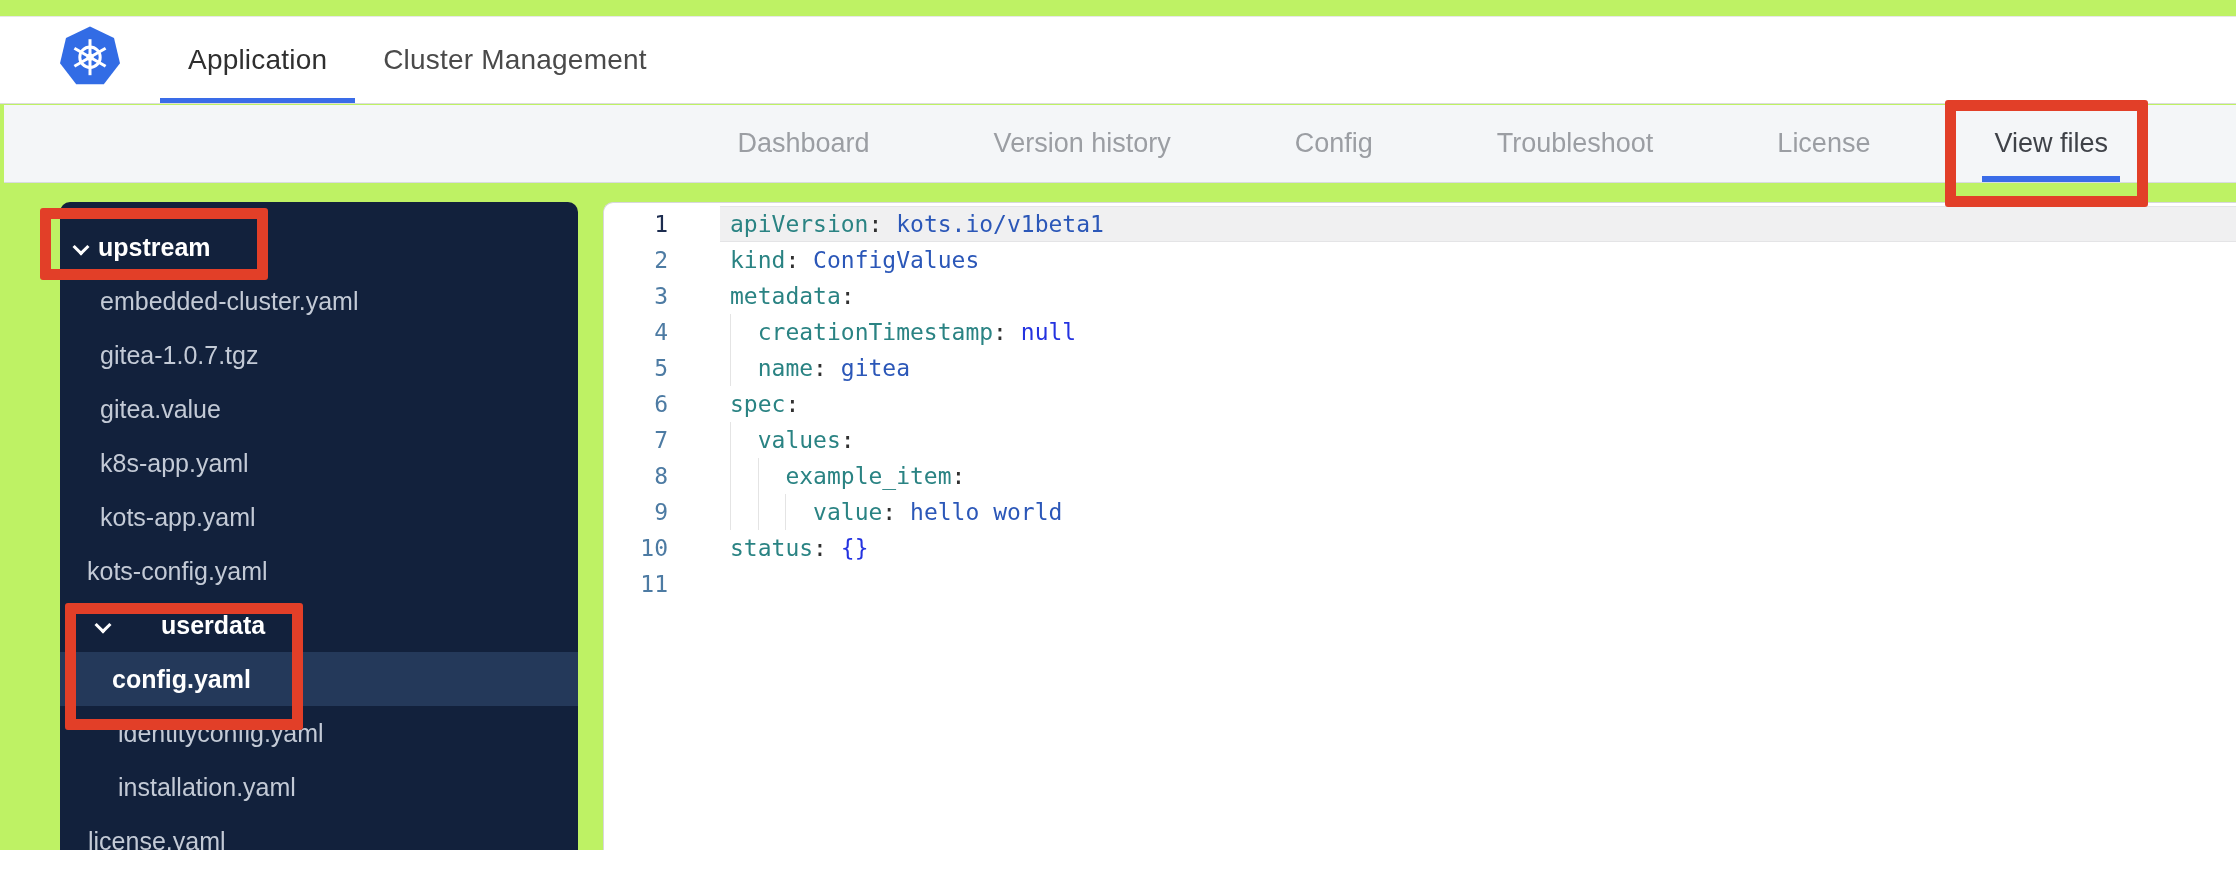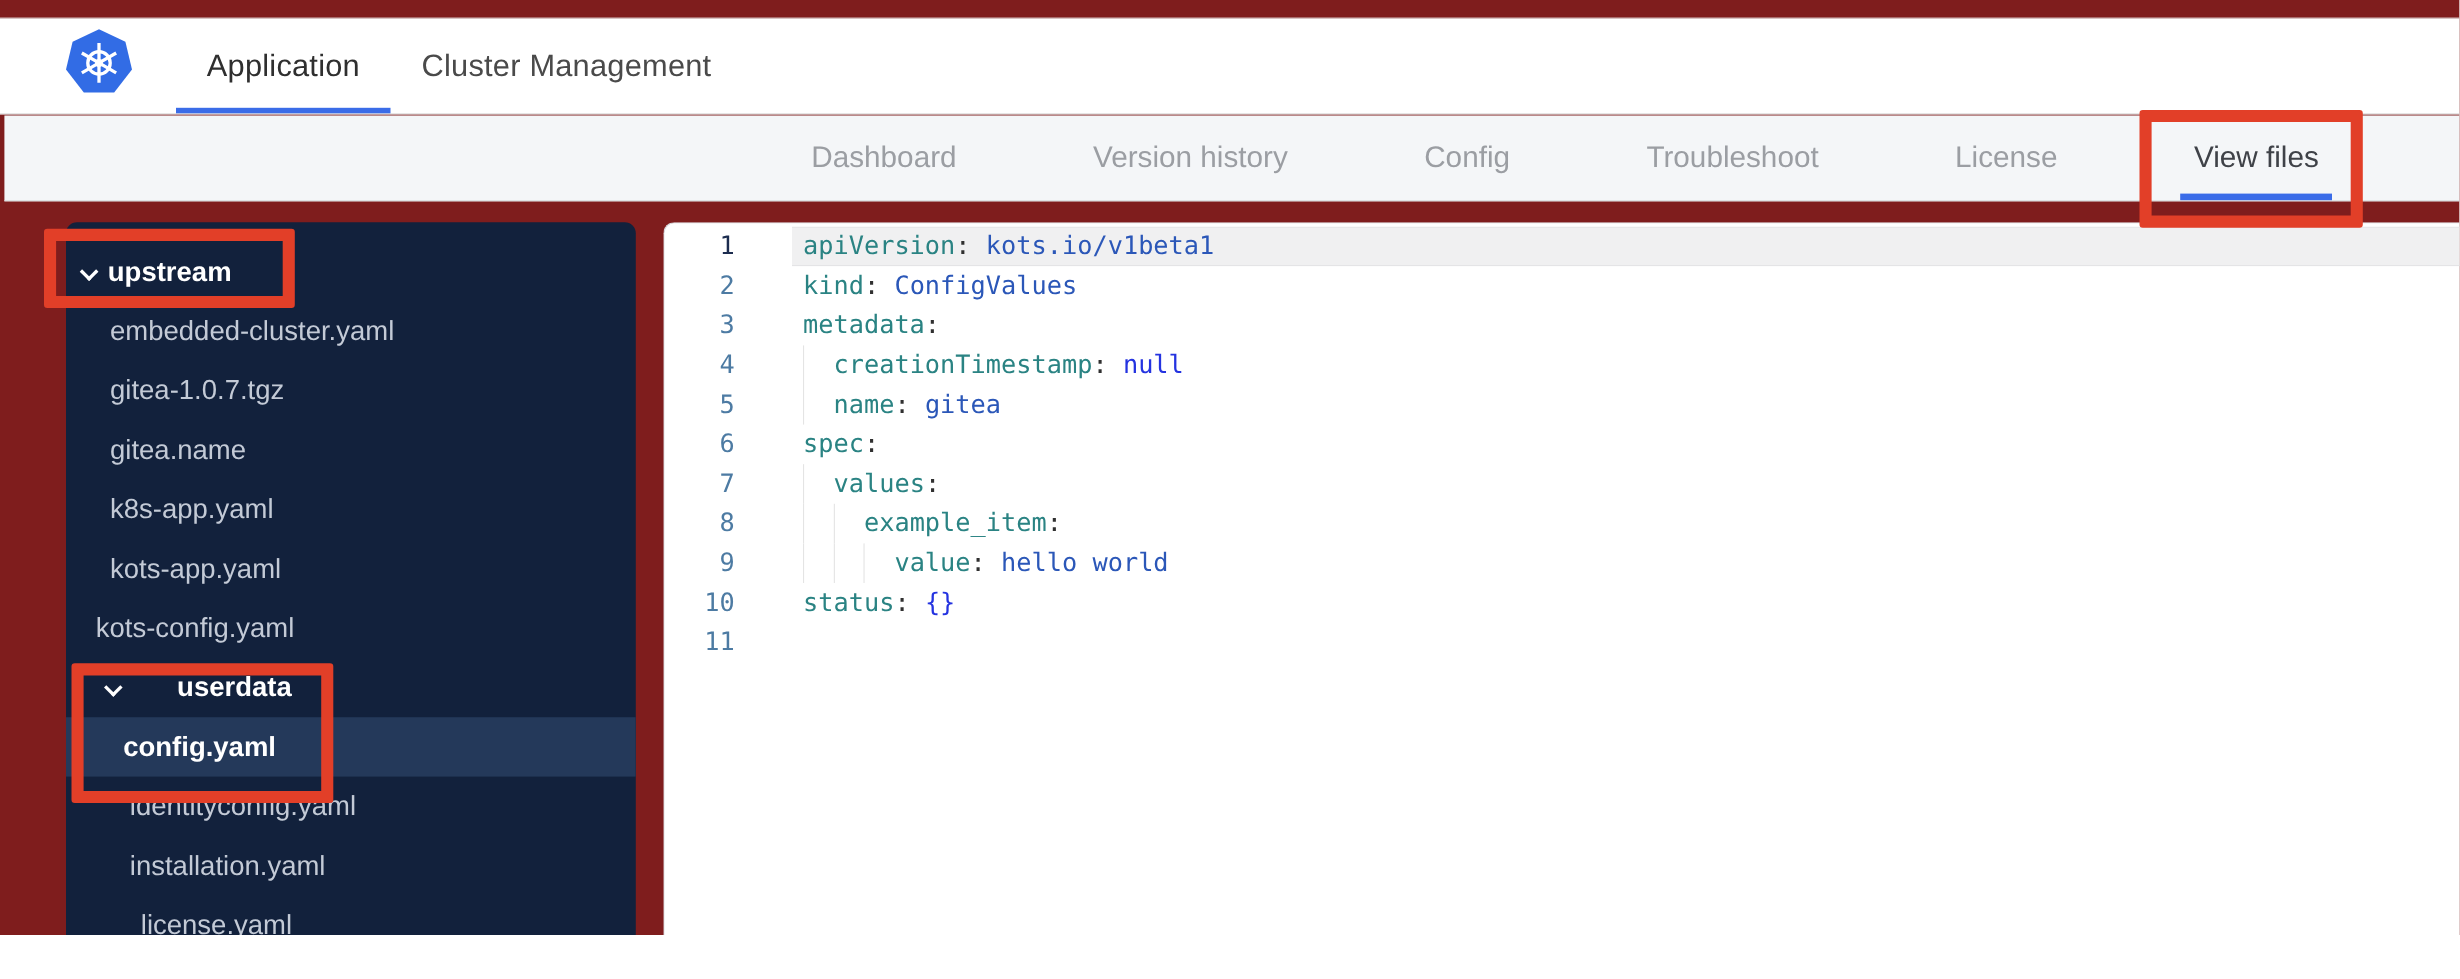--- a/index.html
+++ b/index.html
@@ -5,21 +5,21 @@
   :root{
     --accent-blue:#3a6ce8; --logo-blue:#326ce5; --annotation-red:#e23f28;
     --sidebar-bg:#12213c; --sidebar-selected-bg:#24395a; --sidebar-file-text:#c3cad6;
     --nav-bg:#f4f6f8; --nav-inactive:#9b9ea3; --nav-active:#3f4248;
     --code-key:#2a8383; --code-scalar:#2b57b8; --code-keyword:#2433e0; --code-punct:#303030;
     --gutter:#4d7ba3; --gutter-active:#1c2c4f; --line-highlight:#f0f0f1;
   }
   *{box-sizing:border-box;margin:0;padding:0}
   html,body{background:#fff}
   body{font-family:"Liberation Sans",sans-serif}
-  .app{position:relative;width:2236px;height:850px;background:#7f1d1d;overflow:hidden}
+  .app{position:relative;width:2236px;height:850px;background:#bef264;overflow:hidden}
 
   .topline{position:absolute;top:16px;left:0;right:0;height:1px;background:#e7e7e7}
 
   
   .header{position:absolute;top:17px;left:0;right:0;height:87px;background:#fff;
           border-bottom:1px solid #dcdcdc;display:flex;align-items:stretch}
   .logo{width:60px;height:60px;margin:9px 0 0 60px;flex:0 0 auto}
   .htabs{display:flex;margin-left:40px}
   .htab{position:relative;display:flex;align-items:center;padding:0 28px;cursor:pointer;
         font-size:28px;color:#4a4a4a;letter-spacing:.2px}
@@ -131,21 +131,21 @@
         <span class="chev"></span>
         <span>upstream</span>
       </div>
       <div class="trow file" style="padding-left: 40px;">
         <span>embedded-cluster.yaml</span>
       </div>
       <div class="trow file" style="padding-left: 40px;">
         <span>gitea-1.0.7.tgz</span>
       </div>
       <div class="trow file" style="padding-left: 40px;">
-        <span>gitea.name</span>
+        <span>gitea.value</span>
       </div>
       <div class="trow file" style="padding-left: 40px;">
         <span>k8s-app.yaml</span>
       </div>
       <div class="trow file" style="padding-left: 40px;">
         <span>kots-app.yaml</span>
       </div>
       <div class="trow file" style="padding-left: 27px;">
         <span>kots-config.yaml</span>
       </div>
@@ -155,21 +155,21 @@
       </div>
       <div class="trow file sel" style="padding-left: 52px;">
         <span>config.yaml</span>
       </div>
       <div class="trow file" style="padding-left: 58px;">
         <span>identityconfig.yaml</span>
       </div>
       <div class="trow file" style="padding-left: 58px;">
         <span>installation.yaml</span>
       </div>
-      <div class="trow file" style="padding-left: 68px;">
+      <div class="trow file" style="padding-left: 28px;">
         <span>license.yaml</span>
       </div>
     </aside>
 
   <section class="editor" id="editor">
       <div class="cl active">
         <span class="ln">1</span>
         <span class="lc"><span class="tk-k">apiVersion</span><span class="tk-p">:</span><span class="tk-s"> kots.io/v1beta1</span></span>
       </div>
       <div class="cl">

